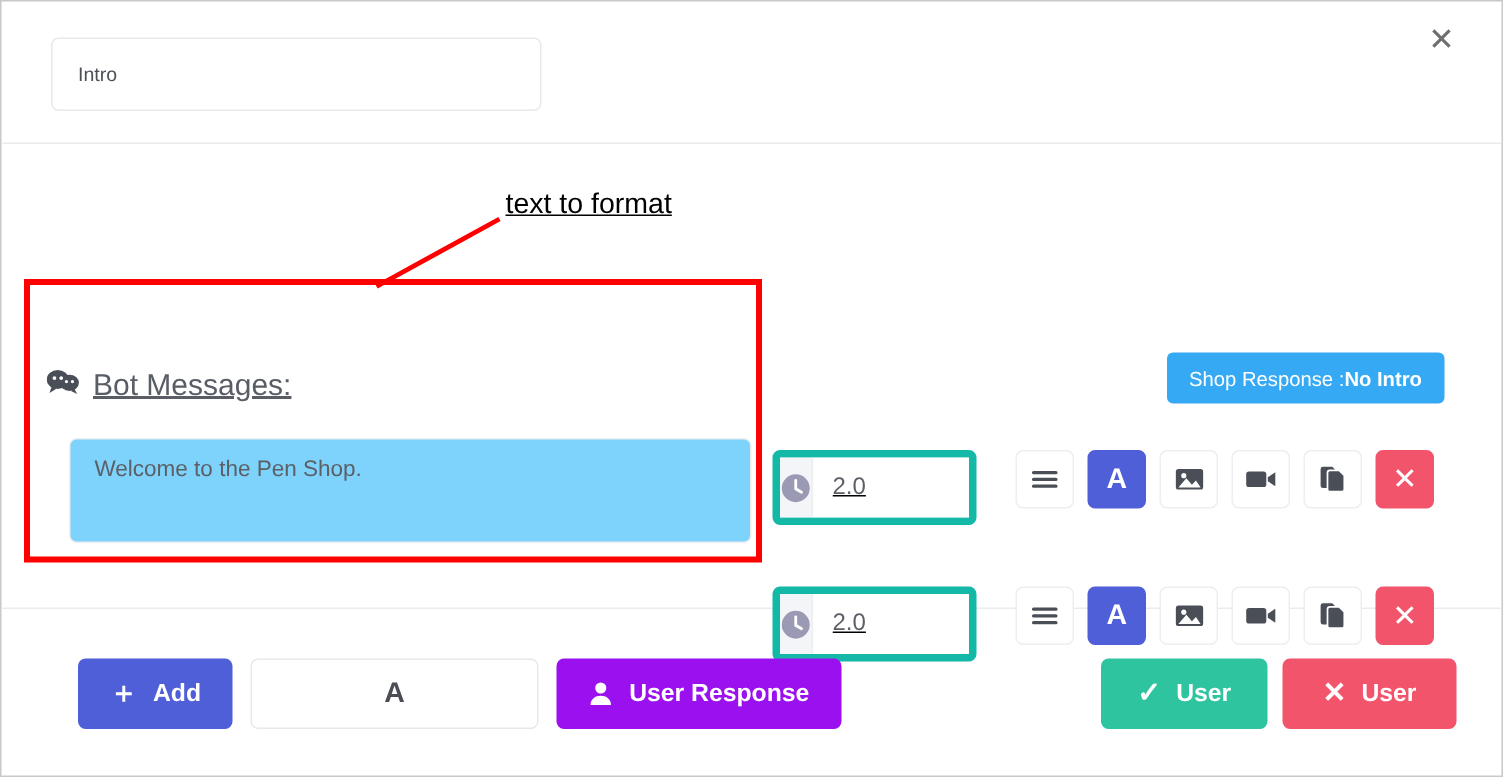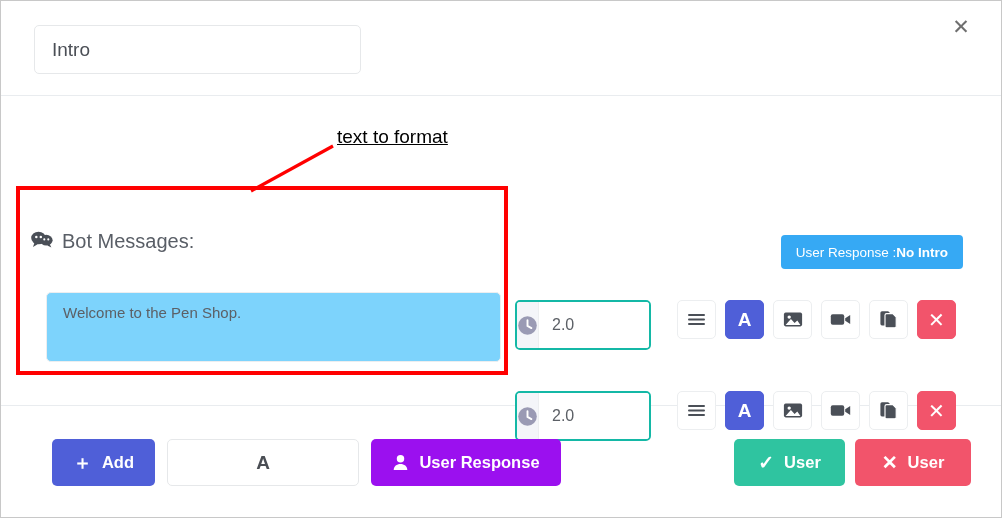--- a/index.html
+++ b/index.html
@@ -23,21 +23,21 @@
     border-bottom: 1px solid #e9ecef;
   }
   .title-input {
     position: absolute;
     left: 33px; top: 24px;
     width: 327px; height: 49px;
     border: 1px solid #e6e8ea;
     border-radius: 5px;
     background: #fff;
     font-family: "Liberation Sans", sans-serif;
-    font-size: 19px;
+    font-size: 13px;
     color: #4b4f56;
     padding: 0 17px;
     outline: none;
   }
   .win-close {
     position: absolute;
     right: 27px; top: 12px;
     width: 26px; height: 26px;
     display: flex; align-items: center; justify-content: center;
     color: #6f6f6f;
@@ -49,27 +49,28 @@
   }
 
   
   .body {
     position: relative;
     height: 310px;
     border-bottom: 1px solid #e9ecef;
   }
   .bot-messages-label {
     position: absolute;
-    left: 30px; top: 134px;
+    left: 30px; top: 149px;
     display: flex; align-items: center;
     gap: 9px;
     font-size: 20px;
     color: #5a5f६6;
     color: #595e66;
     white-space: nowrap;
+    text-decoration: underline;
   }
   .bubble-icon { display: block; }
 
   .user-resp-badge {
     position: absolute;
     right: 38px; top: 139px;
     height: 34px;
     padding: 0 15px;
     display: flex; align-items: center;
     background: #36a9f4;
@@ -104,24 +105,25 @@
     resize: none;
     outline: none;
     overflow: hidden;
     line-height: 1.2;
   }
   .delay-group {
     position: absolute;
     left: 514px; top: 8px;
     display: flex;
     width: 136px; height: 50px;
-    border: 2px solid #14b8a6;
+    border: 5px solid #14b8a6;
     border-radius: 5px;
     overflow: hidden;
     background: #fff;
+    text-decoration: underline;
   }
   .delay-icon {
     width: 49px;
     background: #f4f5f9;
     display: flex; align-items: center; justify-content: center;
     border-right: 1px solid #eceef0;
   }
   .delay-value {
     flex: 1;
     border: none;
@@ -236,21 +238,21 @@
           <circle cx="5.3" cy="7" r="1.25" fill="#ffffff"></circle>
           <circle cx="9.8" cy="7" r="1.25" fill="#ffffff"></circle>
           <circle cx="13.3" cy="9.4" r="1.05" fill="#ffffff"></circle>
           <circle cx="17.3" cy="9.4" r="1.05" fill="#ffffff"></circle>
         </svg>
       </span>
       <span>Bot Messages:</span>
     </div>
 
     <button class="user-resp-badge">
-      <span>User Response : </span>
+      <span>Shop Response : </span>
         <span class="urb-strong">No Intro</span>
     </button>
 
     <div class="rows" id="rows">
         <div class="msg-row">
           <textarea class="msg-text" style="">Welcome to the Pen Shop.</textarea>
           <div class="delay-group">
             <span class="delay-icon">
               <svg width="21" height="21" viewBox="0 0 21 21">
                 <circle cx="10.5" cy="10.5" r="9.3" fill="#9a9ab4"></circle>

